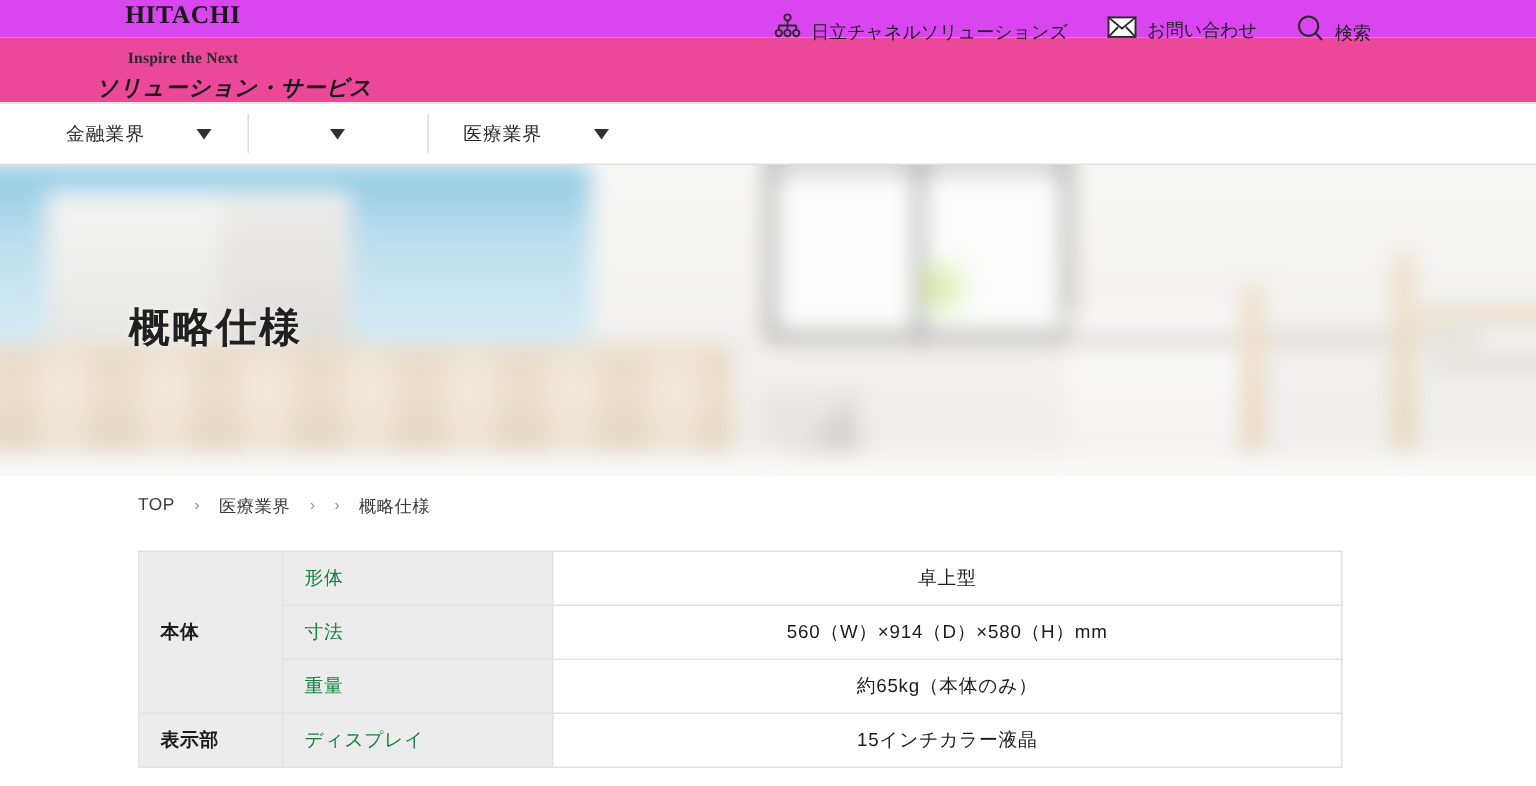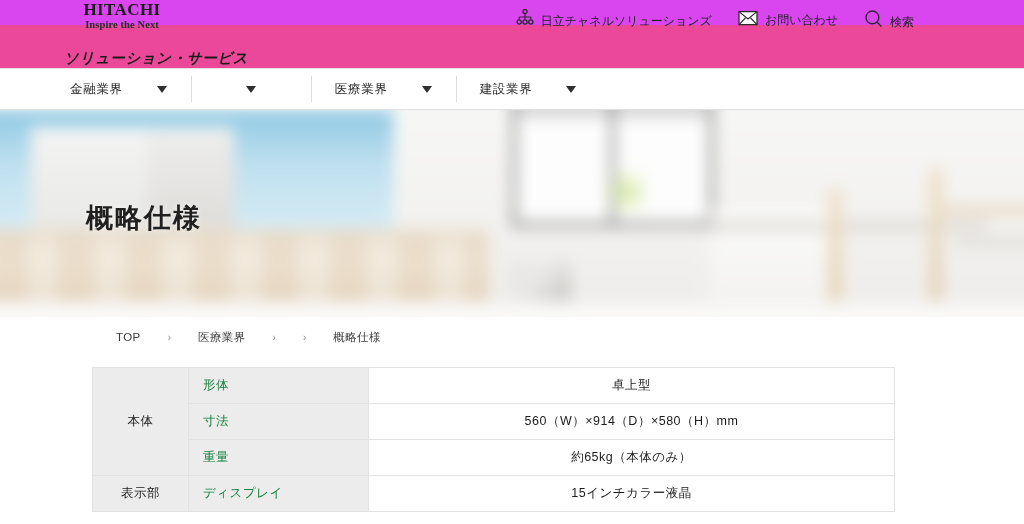--- a/index.html
+++ b/index.html
@@ -39,21 +39,21 @@
     letter-spacing: 0.4px;
     color: #1a1a1a;
     display: block;
   }
   .logo-tag {
     font-family: "Liberation Serif", "DejaVu Serif", serif;
     font-size: 10.5px;
     font-weight: 700;
     color: #2b2b2b;
     display: block;
-    margin-top: 2px;
+    margin-top: 17px;
     letter-spacing: 0.1px;
   }
   .header-util {
     position: absolute;
     right: 110px;
     top: 0;
     height: 36px;
     display: flex;
     align-items: center;
     gap: 26px;
@@ -87,21 +87,21 @@
     letter-spacing: 0.6px;
   }
 
   
   .catnav {
     height: 41px;
     background: #ffffff;
     display: flex;
     align-items: stretch;
     border-bottom: 1px solid #e0e0e0;
-    padding-left: 46px;
+    padding-left: 20px;
   }
   .catnav-item {
     position: relative;
     display: flex;
     align-items: center;
     justify-content: center;
     gap: 34px;
     padding: 0 24px;
     min-width: 120px;
     font-size: 12.5px;
@@ -202,27 +202,26 @@
     font-weight: 700;
     color: #202020;
     letter-spacing: 2px;
     text-shadow: 0 0 6px rgba(255,255,255,0.55);
   }
 
   
   .breadcrumb {
     display: flex;
     align-items: center;
-    gap: 27px;
+    gap: 13px;
     padding: 0 0 0 92px;
     height: 38px;
     font-size: 11.5px;
     color: #3a3a3a;
     margin-top: 1px;
-    margin-left: 24px;
   }
   .crumb { white-space: nowrap; cursor: pointer; letter-spacing: 0.4px; }
   .crumb.current { cursor: default; }
   .crumb-sep { color: #8a8a8a; font-size: 10px; }
 
   
   .spec-wrap { padding: 11px 0 0 92px; }
   table.spec {
     width: 803px;
     border-collapse: collapse;
@@ -232,22 +231,22 @@
   table.spec td {
     border: 1px solid #e2e2e2;
     height: 36px;
     padding: 0 14px;
     vertical-align: middle;
     letter-spacing: 0.5px;
   }
   td.group {
     width: 96px;
     background: #ececec;
-    text-align: center;
-    font-weight: 400;
+    text-align: left;
+    font-weight: 700;
     color: #1c1c1c;
   }
   td.subhead {
     width: 180px;
     background: #ececec;
     color: #15803d;
     padding-left: 26px;
   }
   td.value {
     background: #ffffff;
@@ -313,24 +312,20 @@
   <nav class="catnav">
     <div class="catnav-item">
       <span>金融業界</span>
       <span class="caret"></span>
     </div>
     <div class="catnav-item">
       <span class="caret"></span>
     </div>
     <div class="catnav-item">
       <span>医療業界</span>
-      <span class="caret"></span>
-    </div>
-    <div class="catnav-item">
-      <span>建設業界</span>
       <span class="caret"></span>
     </div>
   </nav>
 
   <div class="hero">
     <div class="hero-art">
       <div class="a-wall"></div>
       <div class="a-blue"></div>
       <div class="a-window"></div>
       <div class="a-window-top"></div>

